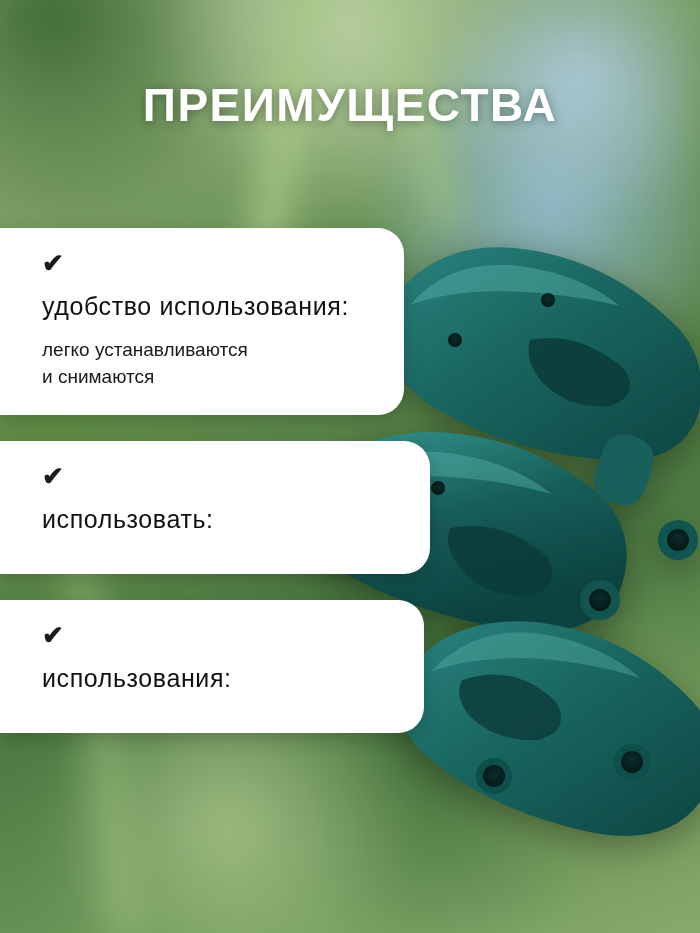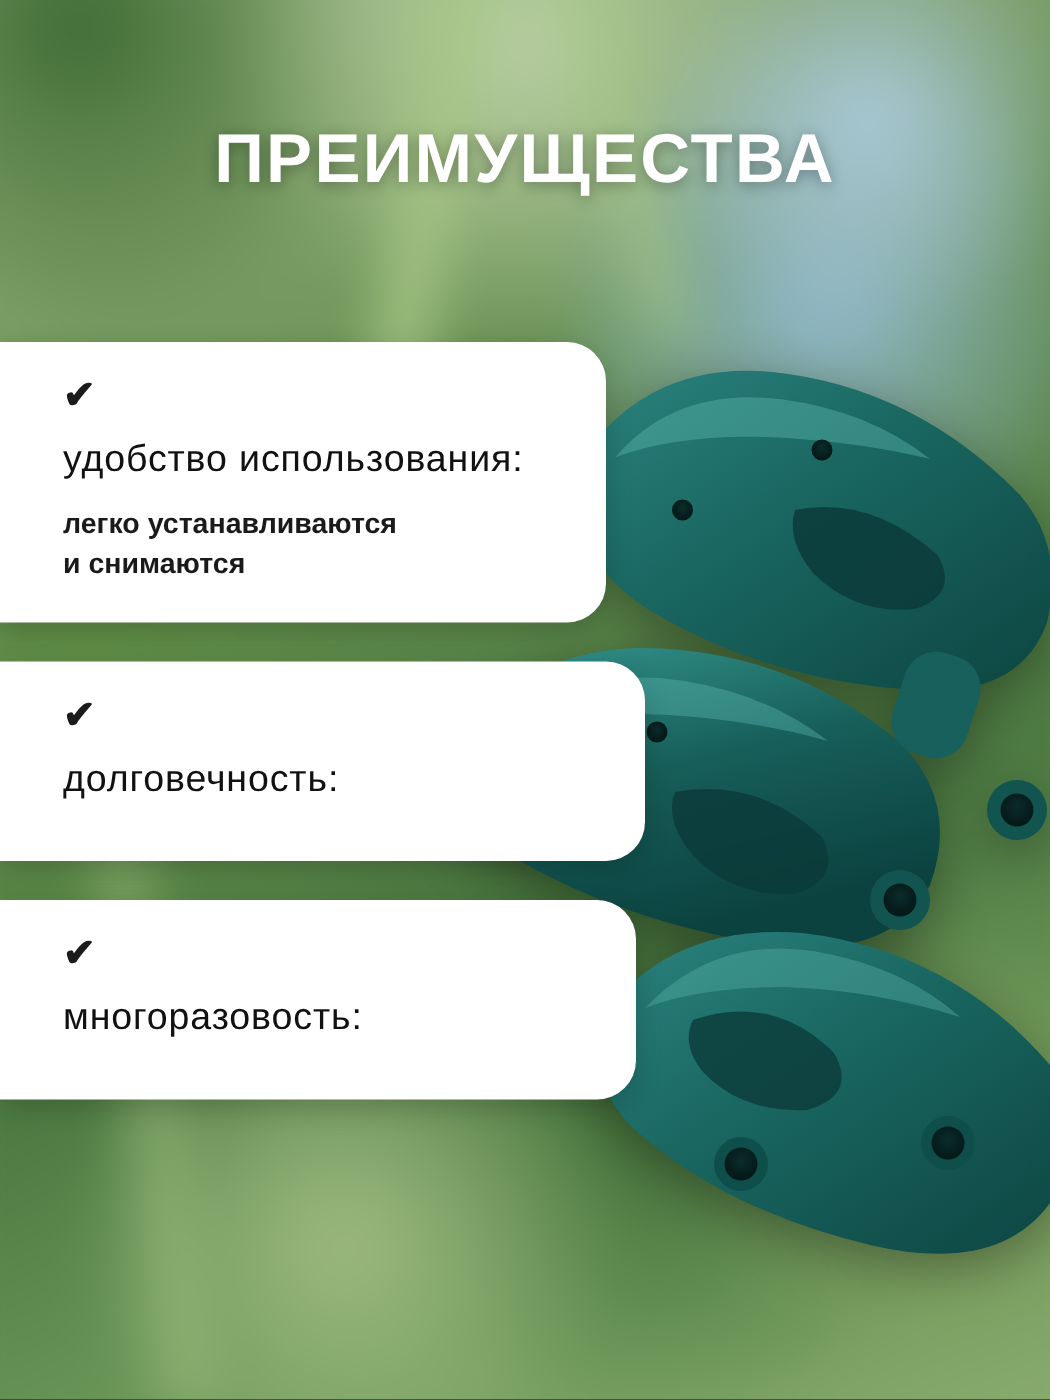--- a/index.html
+++ b/index.html
@@ -109,21 +109,20 @@
     font-size: 25px;
     color: #111111;
     letter-spacing: .6px;
     margin-bottom: 16px;
   }
   .card .body {
     font-size: 19px;
     color: #1a1a1a;
     line-height: 1.42;
     white-space: pre-line;
-    font-weight: bold;
   }
   .card-1 { width: 332px; }
   .card-2 { width: 358px; }
   .card-3 { width: 352px; }
 </style>
 </head>
 <body>
 
 <div class="poster">
 
@@ -201,22 +200,22 @@
 
     <div class="card card-1">
       <span class="check">✔</span>
       <div class="heading">удобство использования:</div>
       <div class="body">легко устанавливаются
 и снимаются</div>
     </div>
 
     <div class="card card-2">
       <span class="check">✔</span>
-      <div class="heading">долговечность:</div>
+      <div class="heading">использовать:</div>
     </div>
 
     <div class="card card-3">
       <span class="check">✔</span>
-      <div class="heading">многоразовость:</div>
+      <div class="heading">использования:</div>
     </div>
 
   </div>
 </div>
 
 </body></html>

